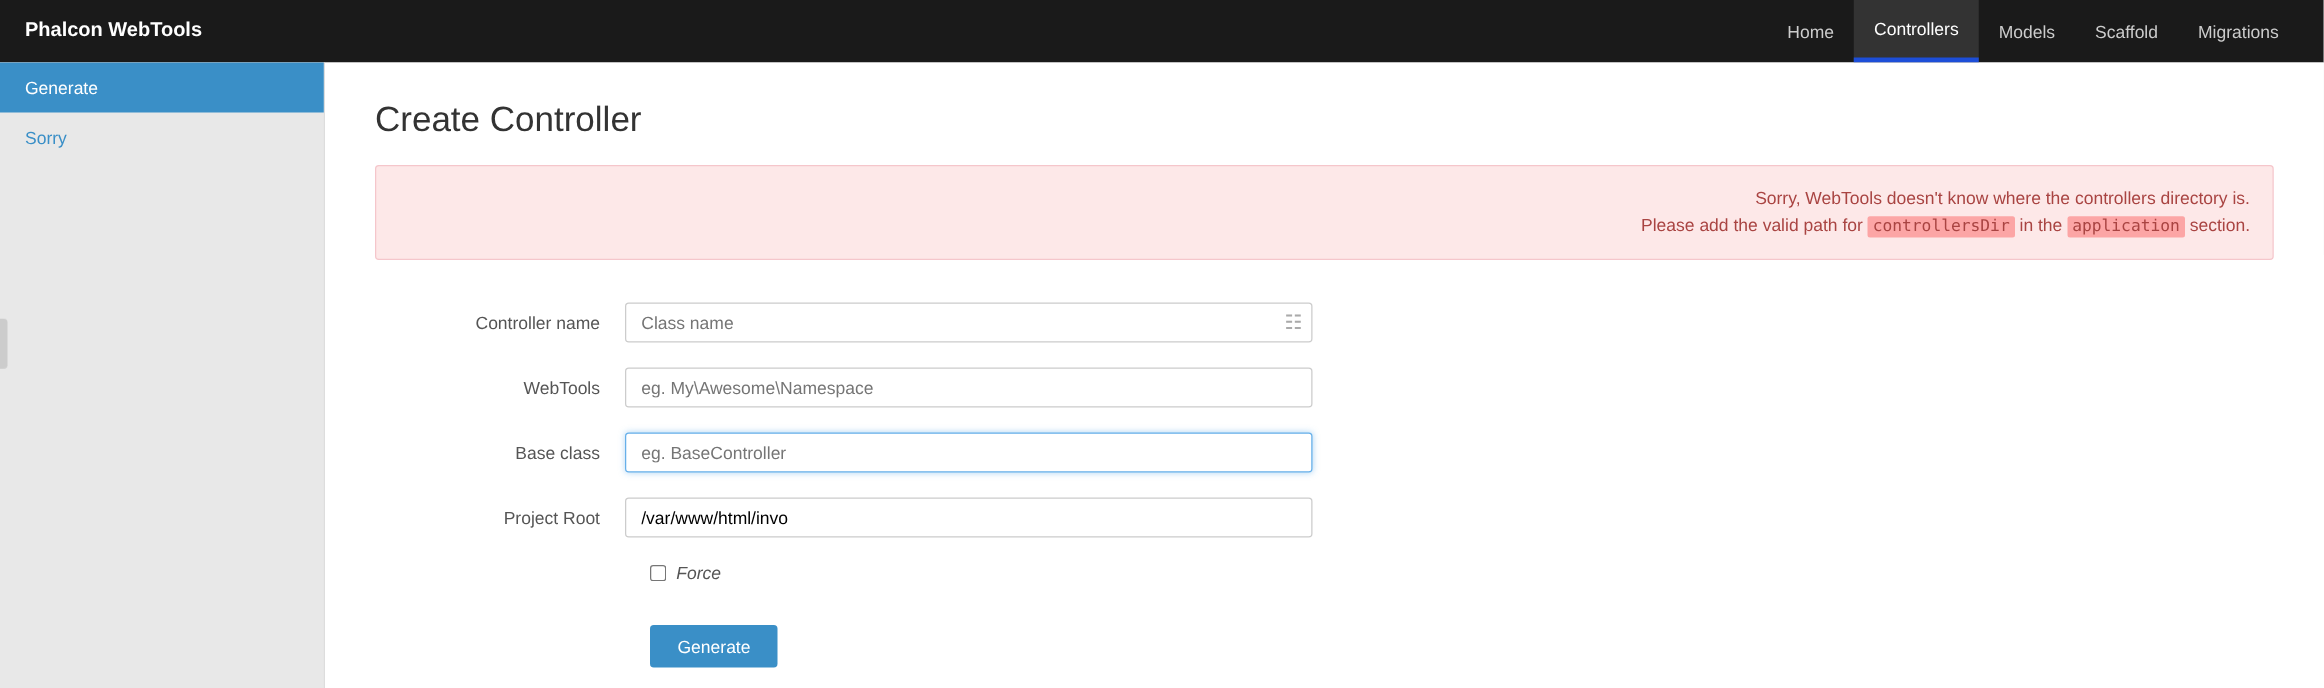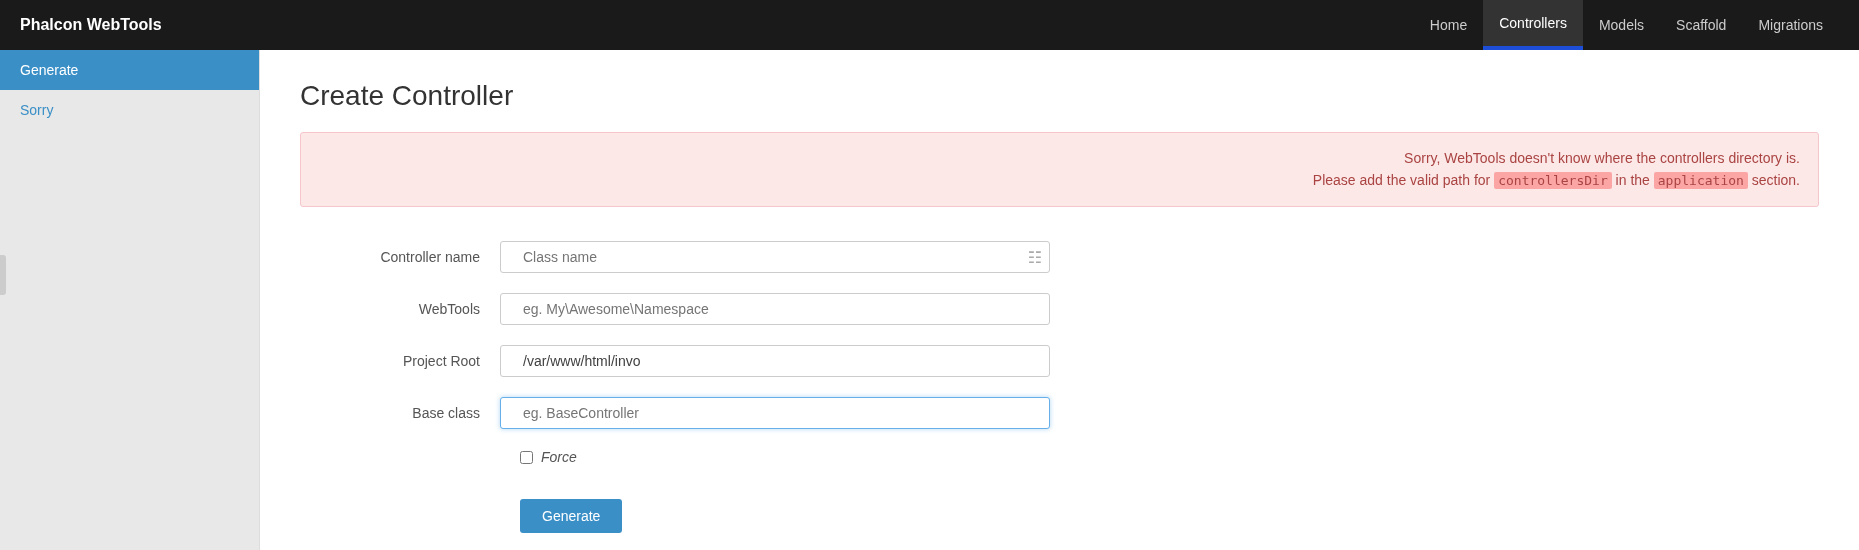--- a/index.html
+++ b/index.html
@@ -115,25 +115,25 @@
       font-size: 14px;
       white-space: nowrap;
       width: 200px;
       vertical-align: middle;
     }
     .form-field {
       vertical-align: middle;
     }
     .form-input {
       width: 550px;
-      padding: 7px 22px;
+      padding: 7px 12px;
       border: 1px solid #ccc;
       border-radius: 3px;
       font-size: 14px;
-      color: #404040;
+      color: #000000;
       outline: none;
     }
     .input-wrapper {
       position: relative;
       display: inline-block;
       width: 550px;
     }
     .input-wrapper .form-input {
       width: 100%;
       padding-right: 35px;
@@ -232,30 +232,30 @@
         </tr>
 
         <tr>
           <td class="form-label">WebTools</td>
           <td class="form-field">
             <input class="form-input" type="text" placeholder="eg. My\Awesome\Namespace" style="">
           </td>
         </tr>
 
         <tr>
+          <td class="form-label">Base class</td>
+          <td class="form-field">
+            <input class="form-input" type="text" style="border-color: rgb(102, 175, 233); box-shadow: rgba(102, 175, 233, 0.5) 0px 0px 5px;" placeholder="eg. BaseController">
+          </td>
+        </tr>
+
+        <tr>
           <td class="form-label">Project Root</td>
           <td class="form-field">
             <input class="form-input" type="text" value="/var/www/html/invo" style="">
-          </td>
-        </tr>
-
-        <tr>
-          <td class="form-label">Base class</td>
-          <td class="form-field">
-            <input class="form-input" type="text" style="border-color: rgb(102, 175, 233); box-shadow: rgba(102, 175, 233, 0.5) 0px 0px 5px;" placeholder="eg. BaseController">
           </td>
         </tr>
       </tbody>
     </table>
 
     <div class="checkbox-row">
       <input type="checkbox" style="">
       <label class="checkbox-label">Force</label>
     </div>
 

